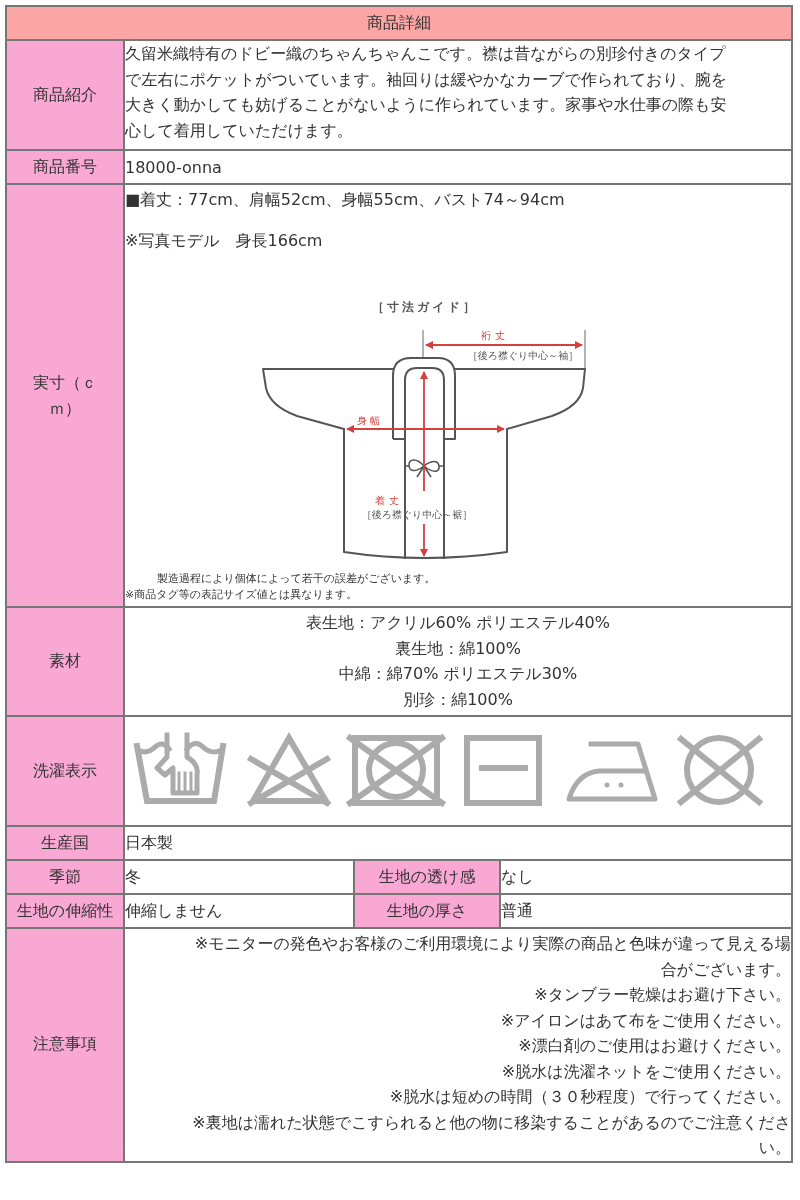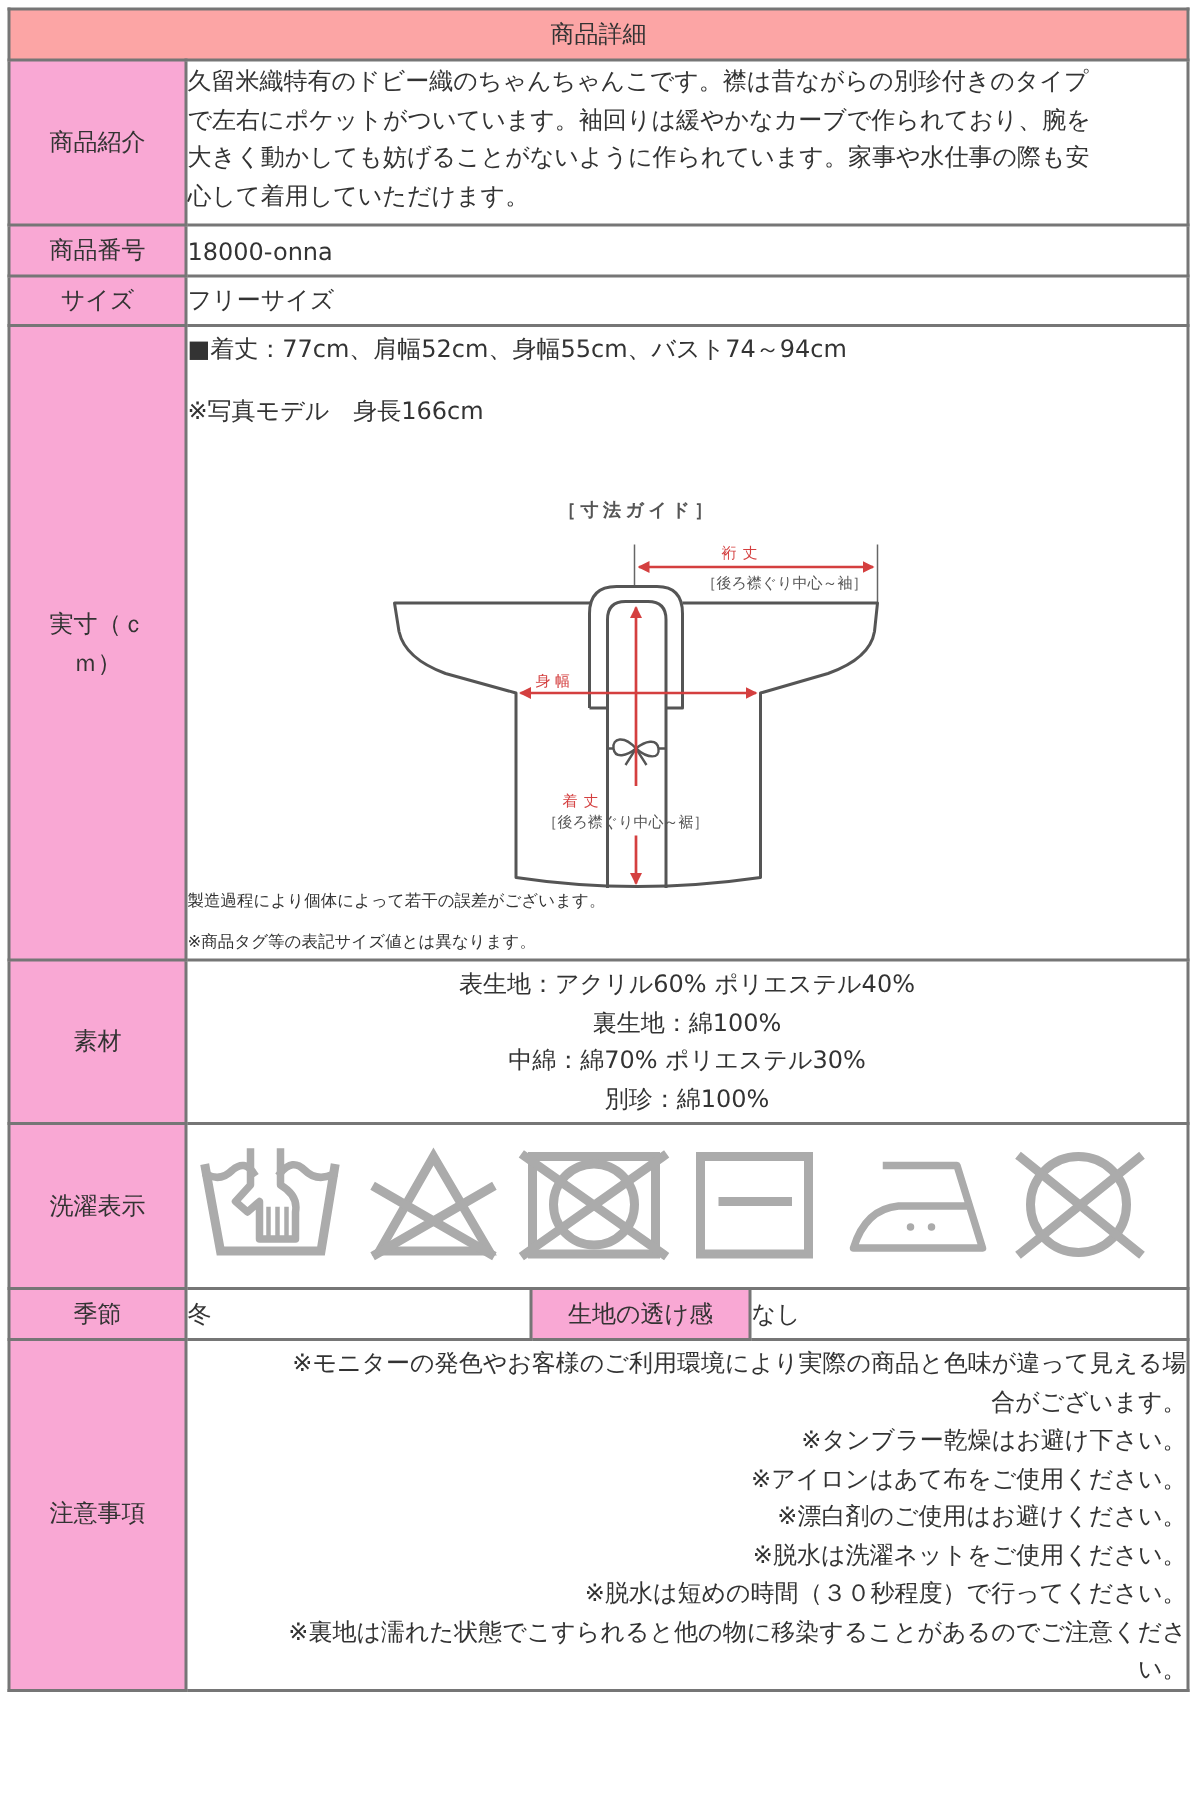--- a/index.html
+++ b/index.html
@@ -14,21 +14,21 @@
     td.val.top { vertical-align: top; }
     .line { white-space: nowrap; line-height: 25.5px; }
     .lines-intro { padding-top: 0px; }
     .lines-mat { padding-top: 2px; text-align: center; }
     .lines-notes { padding-top: 2px; text-align: right; }
     .wrap-label { display: inline-block; width: 4.3em; word-break: break-all; line-height: 26px; }
     .jissun { position: relative; height: 419px; margin-left: -4px; }
     .jissun .abs { position: absolute; left: 4px; white-space: nowrap; }
     .jissun .m1 { top: 4px; line-height: 22px; }
     .jissun .m2 { top: 45px; line-height: 22px; }
-    .jissun .n1 { top: 375px; font-size: 11px; line-height: 16px; }
+    .jissun .n1 { top: 386px; font-size: 11px; line-height: 16px; margin-left: 32px; }
     .jissun .n2 { top: 402px; font-size: 11px; line-height: 16px; }
     .jissun svg { position: absolute; left: 0; top: 0; }
     .care { position: relative; height: 106px; margin-left: -4px; }
     .care svg { position: absolute; left: 0; top: 0; }
   </style>
 </head>
 <body>
 
 <table class="spec">
   <colgroup>
@@ -53,24 +53,20 @@
         <div class="line">心して着用していただけます。</div>
       </div>
     </td>
   </tr>
 
   <tr style="height:34px">
     <td class="lbl">商品番号</td>
     <td colspan="3" class="val">18000-onna</td>
   </tr>
 
-  <tr style="height:33px">
-    <td class="lbl">サイズ</td>
-    <td colspan="3" class="val">フリーサイズ</td>
-  </tr>
 
   <tr style="height:423px">
     <td class="lbl">
       <span class="wrap-label">実寸（ｃｍ）</span>
     </td>
     <td colspan="3" class="val top">
       <div class="jissun">
         <svg width="666" height="419" viewBox="124 217 666 419">
           <defs>
             <marker id="arr" markerWidth="8" markerHeight="8" refX="7" refY="4" orient="auto-start-reverse" markerUnits="userSpaceOnUse">
@@ -162,28 +158,38 @@
 
           <g>
             <circle cx="722" cy="803" r="32"></circle>
             <path d="M684 772 L762 835 M762 772 L684 835"></path>
           </g>
         </svg>
       </div>
     </td>
   </tr>
 
+  <tr style="height:34px">
+    <td class="lbl">生産国</td>
+    <td colspan="3" class="val">日本製</td>
+  </tr>
 
   <tr style="height:34px">
     <td class="lbl">季節</td>
     <td class="val">冬</td>
     <td class="lbl">生地の透け感</td>
     <td class="val">なし</td>
   </tr>
 
+  <tr style="height:34px">
+    <td class="lbl">生地の伸縮性</td>
+    <td class="val">伸縮しません</td>
+    <td class="lbl">生地の厚さ</td>
+    <td class="val">普通</td>
+  </tr>
 
   <tr style="height:232px">
     <td class="lbl">注意事項</td>
     <td colspan="3" class="val top">
       <div class="lines-notes">
         <div class="line">※モニターの発色やお客様のご利用環境により実際の商品と色味が違って見える場</div>
         <div class="line">合がございます。</div>
         <div class="line">※タンブラー乾燥はお避け下さい。</div>
         <div class="line">※アイロンはあて布をご使用ください。</div>
         <div class="line">※漂白剤のご使用はお避けください。</div>

